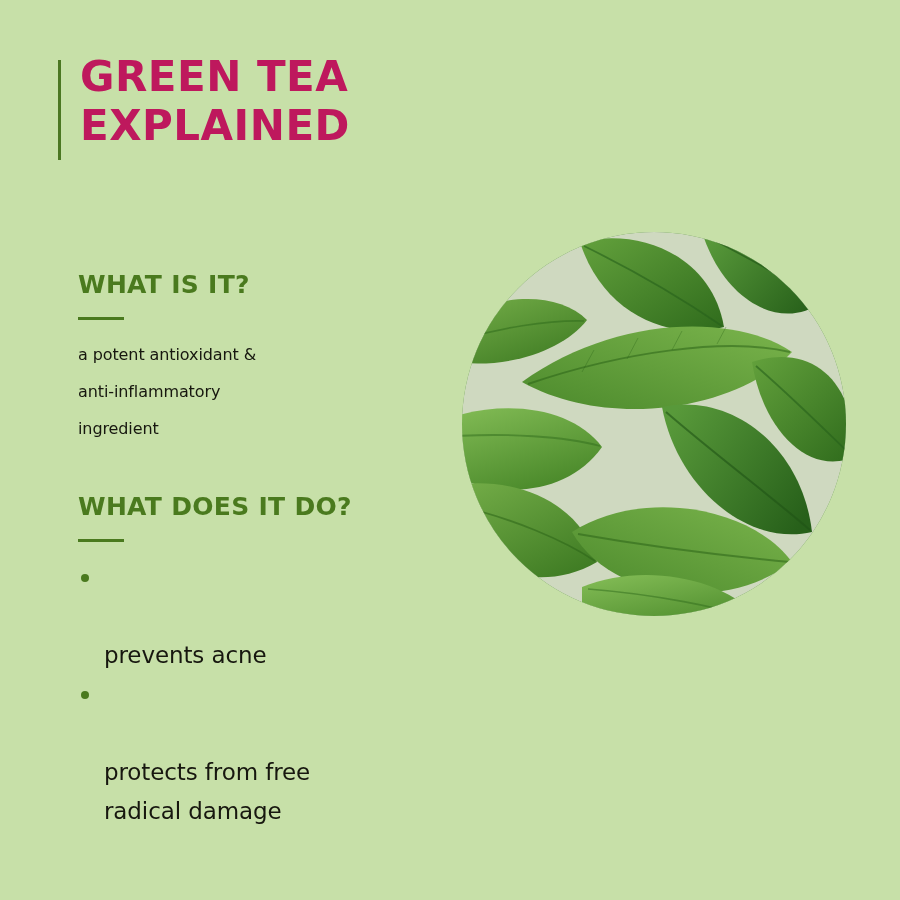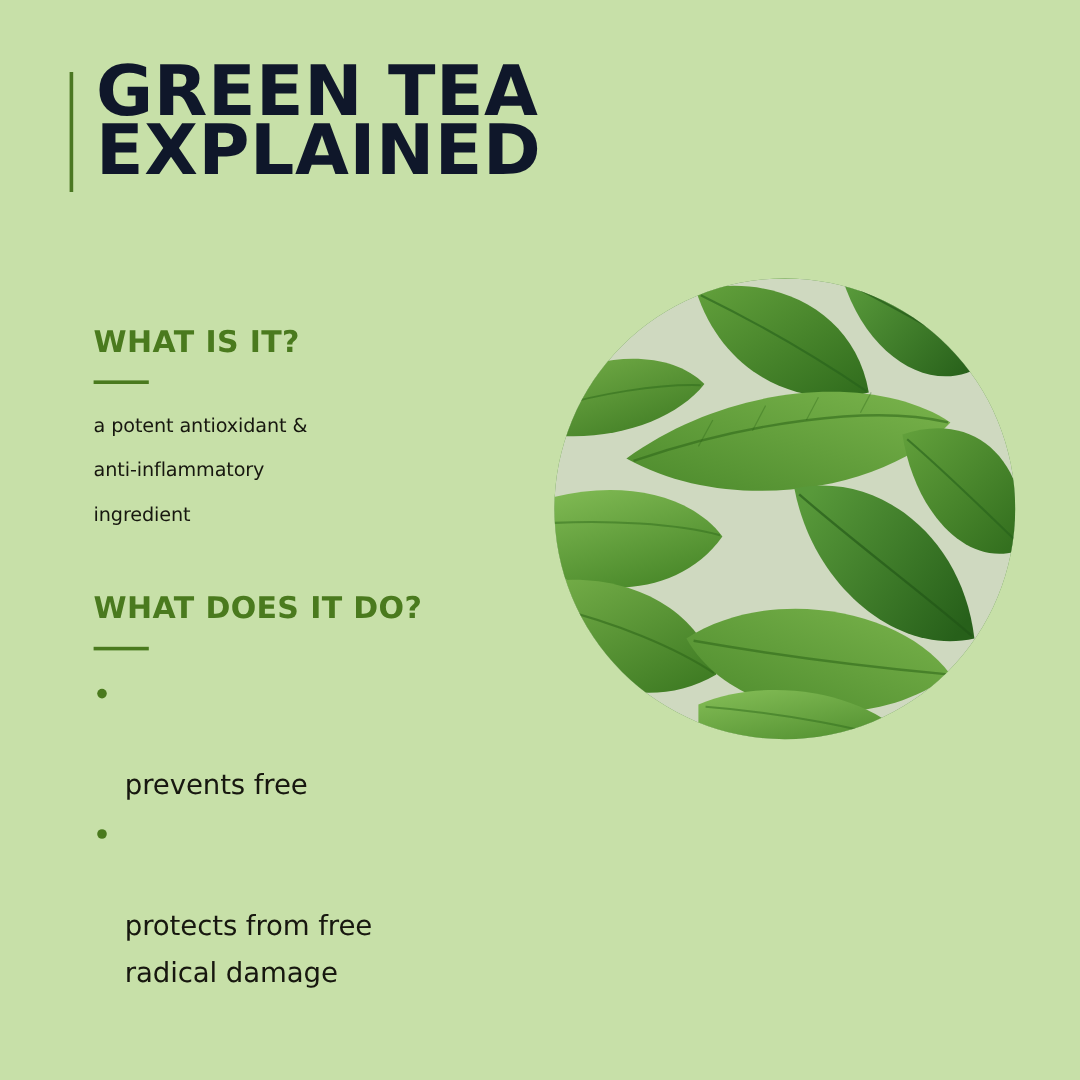--- a/index.html
+++ b/index.html
@@ -41,24 +41,24 @@
     height: 100px;
     background: #4b7722;
   }
   .title-text {
     position: absolute;
     left: 22px;
     top: -6px;
     width: 400px;
     font-family: "DejaVu Sans", sans-serif;
     font-weight: bold;
-    font-size: 58px;
+    font-size: 42px;
     line-height: 49px;
     letter-spacing: 0.5px;
-    color: #0f172a;
+    color: #be185d;
     white-space: pre-line;
   }
 
   
   .content-col {
     position: absolute;
     left: 78px;
     top: 270px;
     width: 370px;
   }
@@ -162,21 +162,21 @@
     </div>
 
     <div class="section-gap"></div>
 
     <div class="section">
       <div class="section-heading">WHAT DOES IT DO?</div>
       <div class="section-rule"></div>
       <ul class="bullet-list">
         <li class="bullet-item">
           <span class="bullet-dot"></span>
-          <span>prevents free</span>
+          <span>prevents acne</span>
         </li>
         <li class="bullet-item">
           <span class="bullet-dot"></span>
           <span>protects from free
 radical damage</span>
         </li>
       </ul>
     </div>
 
   </div>

